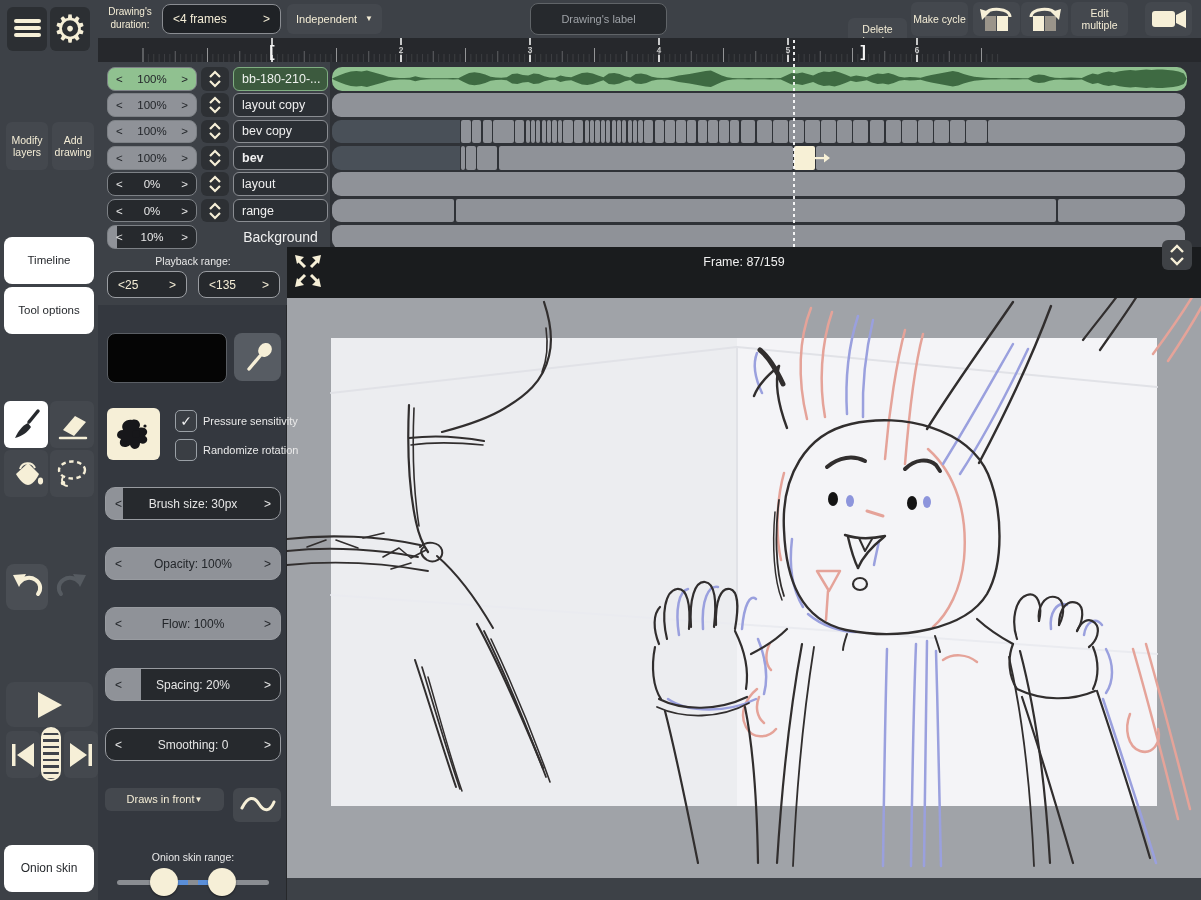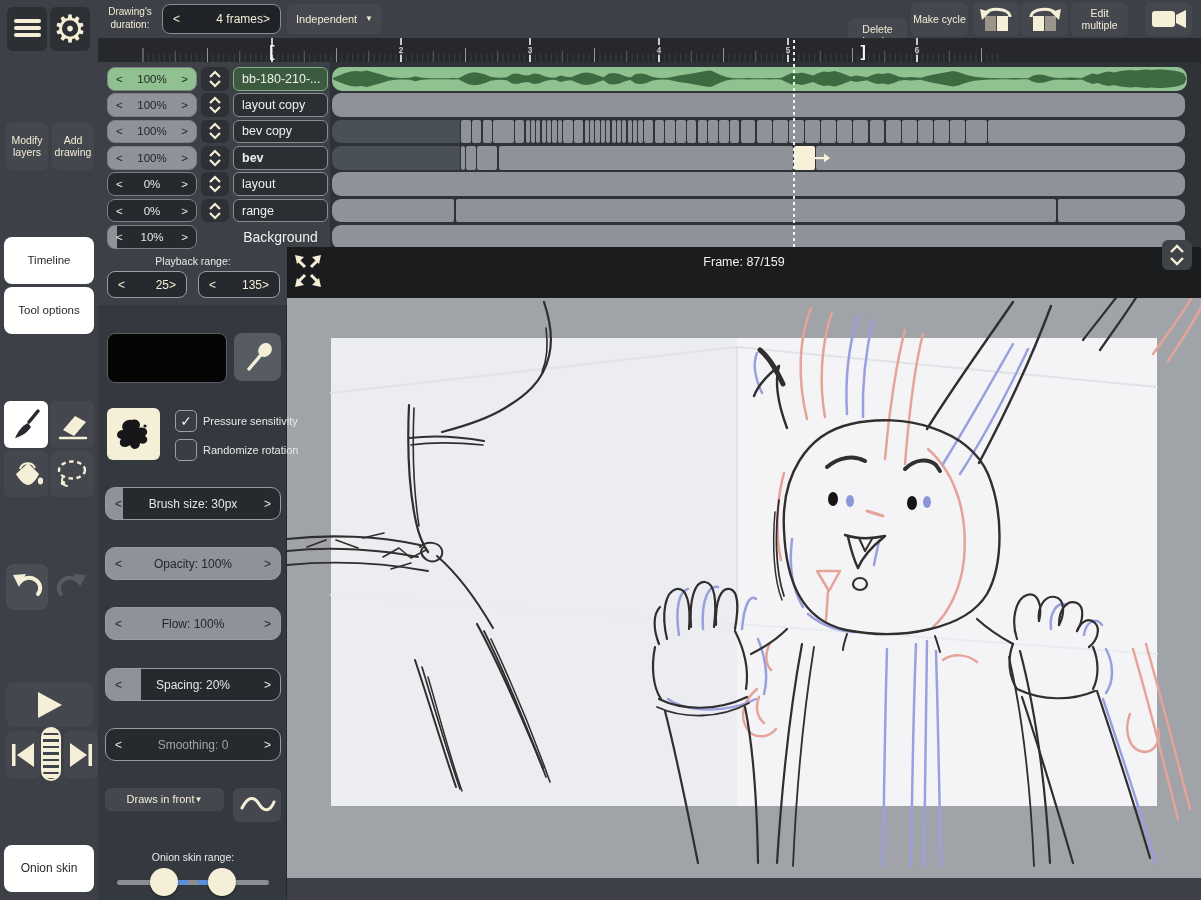--- a/index.html
+++ b/index.html
@@ -7,21 +7,21 @@
          font-family:"Liberation Sans",sans-serif;background:#3d4147;
          -webkit-font-smoothing:antialiased;}
   .abs{position:absolute;}
   .btn{position:absolute;background:#44484e;border-radius:6px;color:#f4edd6;
        display:flex;align-items:center;justify-content:center;text-align:center;
        font-size:10.5px;line-height:1.18;cursor:default;}
   .btn.active{background:#ffffff;color:#26292d;font-weight:400;}
   .stepper{position:absolute;background:#1f2226;border:1px solid #8a8d92;border-radius:8px;
            color:#f4edd6;display:flex;align-items:center;justify-content:space-between;
            font-size:12px;padding:0 10px;box-sizing:border-box;}
-  .stepper .val{flex:1;text-align:right;}
+  .stepper .val{flex:1;text-align:left;}
   .slider{position:absolute;left:105px;width:176px;height:33px;border:1.5px solid #989ba0;
           border-radius:10px;display:flex;align-items:center;justify-content:space-between;
           font-size:12px;padding:0 9px;box-sizing:border-box;}
   .slider .val{flex:1;text-align:center;}
   .cb{position:absolute;width:20px;height:20px;background:#3a3e44;border:1.5px solid #9aa0a6;
       border-radius:5px;color:#f1f1f1;font-size:14px;display:flex;align-items:center;justify-content:center;}
   .cblabel{position:absolute;color:#e9e9e9;font-size:11px;}
   .panel-label{position:absolute;color:#e9e9e9;font-size:10.5px;text-align:center;}
   svg{display:block;}
   .bar{width:27px;height:4.5px;background:#f6efd7;border-radius:2px;margin:2.6px auto;}
@@ -117,20 +117,22 @@
   <div class="abs" style="left:101px;top:6px;width:58px;color:#f4edd6;font-size:10px;line-height:1.25;text-align:center;">Drawing's duration:</div>
   <div class="stepper" style="left:162px;top:4px;width:119px;height:30px;">
     <span>&lt;</span>
     <span class="val">4 frames</span>
     <span>&gt;</span>
   </div>
   <div class="btn" style="left:287px;top:4px;width:95px;height:30px;font-size:11px;justify-content:space-between;padding:0 9px;box-sizing:border-box;">
     <span>Independent</span>
     <span style="font-size:8px;">▼</span>
   </div>
+  <div class="abs" style="left:530px;top:3px;width:137px;height:32px;background:#26292d;border:1px solid #606468;border-radius:8px;
+              color:#9ea2a7;font-size:11px;display:flex;align-items:center;justify-content:center;box-sizing:border-box;">Drawing's label</div>
   <div class="btn" style="left:848px;top:18px;width:59px;height:34px;">Delete drawing</div>
   <div class="btn" style="left:911px;top:2px;width:57px;height:34px;">Make cycle</div>
   <div class="btn" style="left:973px;top:2px;width:47px;height:34px;">
     <svg width="40" height="30" viewBox="0 0 40 30">
       <rect x="8" y="12" width="11" height="15" fill="#9a948a"></rect>
       <rect x="20" y="12" width="11" height="15" fill="#f6efd7"></rect>
       <path d="M33,13 C33,4 13,3 8,10" stroke="#f6efd7" stroke-width="3" fill="none"></path>
       <polygon points="3,5 13,8 5,16" fill="#f6efd7"></polygon>
     </svg>
   </div>
@@ -686,21 +688,21 @@
     <span class="val" style="color: rgb(35, 38, 42);">Flow:  100%</span>
     <span style="color: rgb(35, 38, 42);">&gt;</span>
   </div>
   <div class="slider" style="top: 668px; background: linear-gradient(90deg, rgb(143, 146, 152) 0px, rgb(143, 146, 152) 20%, rgb(38, 41, 45) 20%, rgb(38, 41, 45) 100%);">
     <span style="color: rgb(35, 38, 42);">&lt;</span>
     <span class="val" style="color: rgb(230, 230, 230);">Spacing:  20%</span>
     <span style="color: rgb(230, 230, 230);">&gt;</span>
   </div>
   <div class="slider" style="top: 728px; background: rgb(38, 41, 45);">
     <span style="color: rgb(230, 230, 230);">&lt;</span>
-    <span class="val" style="color: #a3a3a3; text-align: center;">Smoothing:  0</span>
+    <span class="val" style="color: #e5e5e5; text-align: center;">Smoothing:  0</span>
     <span style="color: rgb(230, 230, 230);">&gt;</span>
   </div>
 
   <div class="btn" style="left:105px;top:788px;width:119px;height:23px;font-size:11px;justify-content:center;padding:0 10px;box-sizing:border-box;">
     <span>Draws in front</span>
     <span style="font-size:8px;">▼</span>
   </div>
   <div class="btn" style="left:233px;top:788px;width:48px;height:34px;">
     <svg width="38" height="20" viewBox="0 0 38 20">
       <path d="M4,13 C10,1 16,1 21,9 C26,17 32,17 36,7" stroke="#f6efd7" stroke-width="3" fill="none" stroke-linecap="round"></path>

